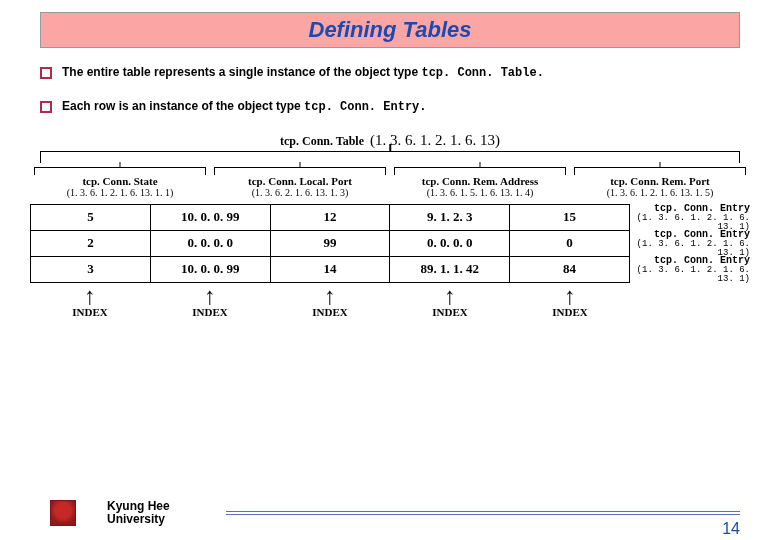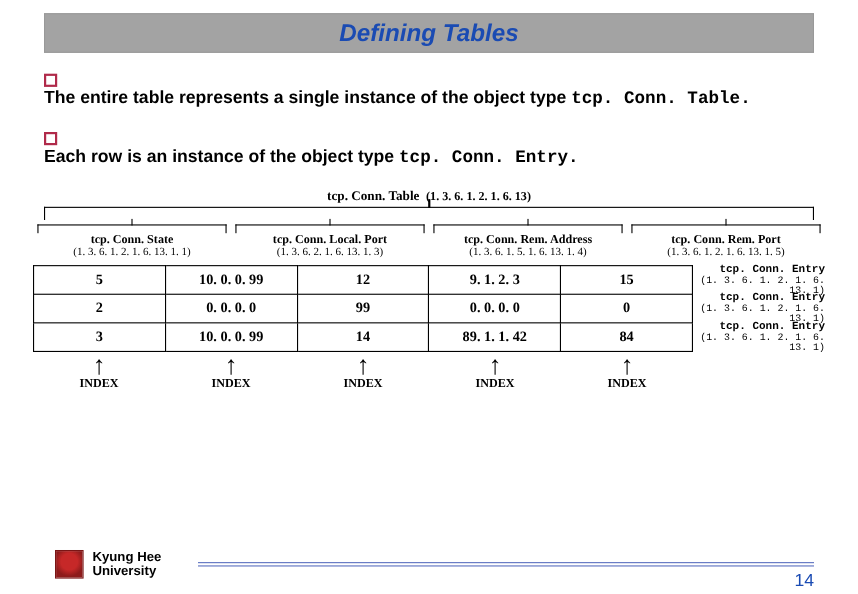--- a/index.html
+++ b/index.html
@@ -6,40 +6,39 @@
   body {
     width: 780px;
     height: 540px;
     background: #fff;
     font-family: Arial, sans-serif;
     position: relative;
     overflow: hidden;
   }
   .title-bar {
     margin: 12px 40px 0 40px;
-    background: #a3a3a3;
+    background: #fca5a5;
     border: 1px solid #999;
     text-align: center;
     padding: 4px 0;
   }
   .title-bar span {
     color: #1a4bb3;
     font-weight: bold;
     font-style: italic;
     font-size: 22px;
   }
   .bullets {
     margin: 16px 40px 0 40px;
   }
   .bullet {
     display: flex;
     margin-bottom: 16px;
-    font-size: 16px;
+    font-size: 12px;
     line-height: 1.4;
-    flex-direction: column;
   }
   .bullet .box {
     display: inline-block;
     width: 12px;
     height: 12px;
     border: 2px solid #b02a4a;
     margin-right: 10px;
     margin-top: 3px;
     flex-shrink: 0;
   }
@@ -49,21 +48,21 @@
   .diagram {
     margin: 8px 30px 0 30px;
     position: relative;
   }
   .top-label {
     text-align: center;
     font-weight: bold;
     font-size: 12px;
     font-family: "Times New Roman", serif;
   }
-  .top-label .oid { font-weight: bold; font-size: 11px; }
+  .top-label .oid { font-weight: normal; font-size: 15px; }
   .big-bracket {
     height: 12px;
     border-top: 1.5px solid #000;
     border-left: 1.5px solid #000;
     border-right: 1.5px solid #000;
     margin: 2px 10px 0 10px;
     position: relative;
   }
   .big-bracket::before {
     content: "";
@@ -144,20 +143,21 @@
   }
   .arrow-col .lbl { font-weight: bold; font-size: 11px; }
 
   .footer {
     position: absolute;
     bottom: 14px;
     left: 50px;
     right: 40px;
     display: flex;
     align-items: center;
+    gap: 23px;
   }
   .logo {
     width: 26px; height: 26px;
     background: radial-gradient(circle at 50% 40%, #c62828 40%, #8d1b1b 70%);
     border: 1px solid #7a1515;
     margin-right: 8px;
     flex-shrink: 0;
   }
   .uni {
     font-weight: bold;

